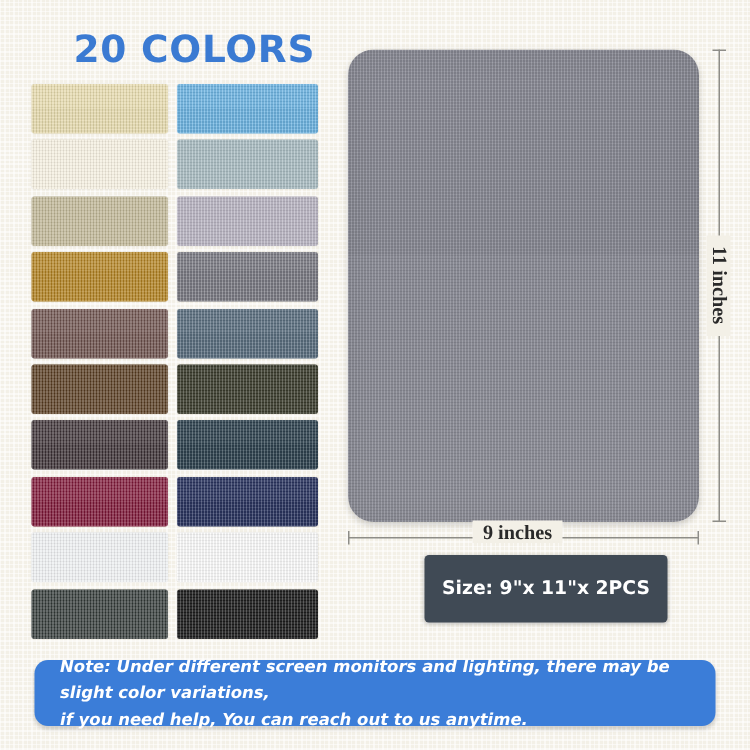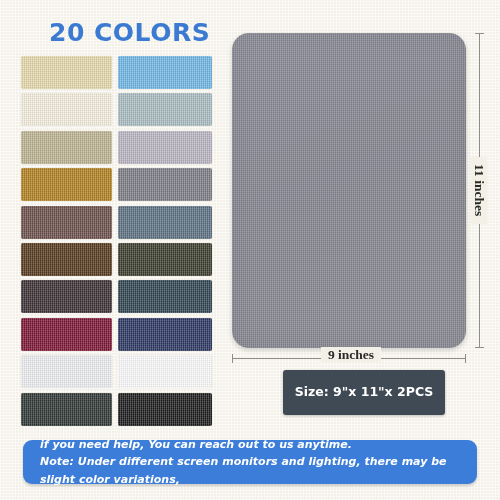--- a/index.html
+++ b/index.html
@@ -58,21 +58,21 @@
     box-shadow:0 2px 5px rgba(0,0,0,.18), inset 0 0 24px rgba(0,0,0,.05);
   }
 
   
   .dim-line{position:absolute;background:#8e8d88;}
   #dimH{left:232px;top:358px;width:234px;height:1px;}
   #dimH .cap{position:absolute;top:-4px;width:1px;height:9px;background:#8e8d88;}
   #dimH .cap.a{left:0;}
   #dimH .cap.b{right:0;}
   #dimHlabel{
-    position:absolute;left:234px;top:347px;width:234px;
+    position:absolute;left:228px;top:347px;width:234px;
     text-align:center;font-size:13.5px;font-weight:bold;color:#2a2a2a;
     font-family:"Liberation Serif", serif;
   }
   #dimHlabel span{background:#f3f0e7;padding:0 7px;}
 
   #dimV{left:479px;top:33px;width:1px;height:315px;}
   #dimV .cap{position:absolute;left:-4px;height:1px;width:9px;background:#8e8d88;}
   #dimV .cap.a{top:0;}
   #dimV .cap.b{bottom:0;}
   #dimVlabel{
@@ -217,17 +217,17 @@
   </div>
   <div id="dimVlabel">
     <span>11 inches</span>
   </div>
 
   <div id="specbox">
     <div>Size: 9"x 11"x 2PCS</div>
   </div>
 
   <div id="note">
+    <div>Note: Under different screen monitors and lighting, there may be slight color variations,</div>
     <div>if you need help, You can reach out to us anytime.</div>
-    <div>Note: Under different screen monitors and lighting, there may be slight color variations,</div>
   </div>
 
 </div>
 
 </body></html>

